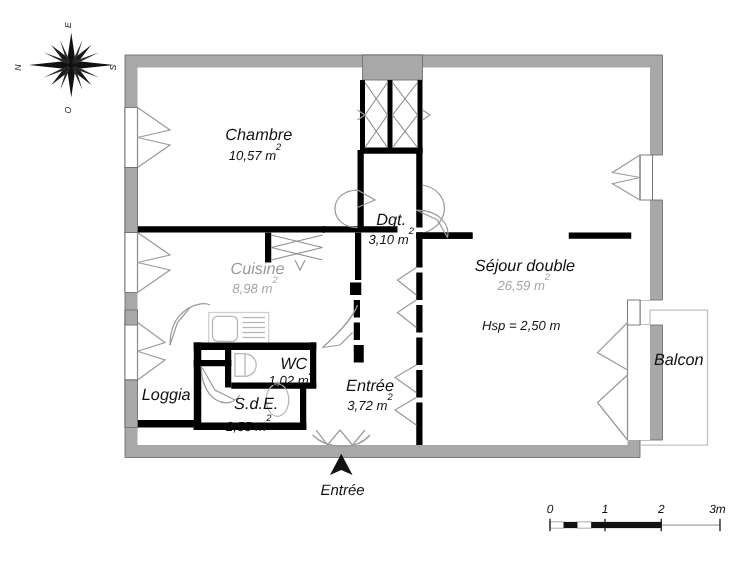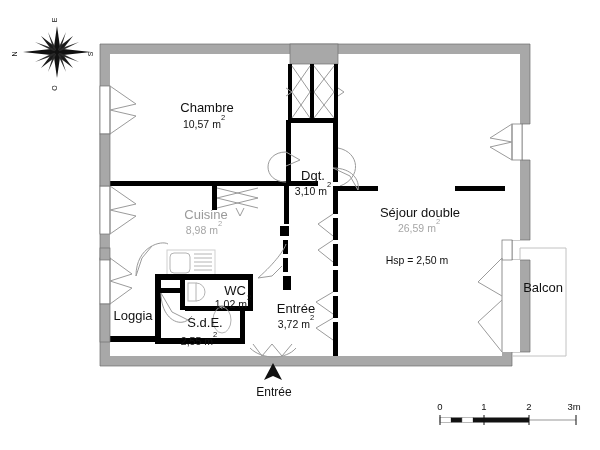--- a/index.html
+++ b/index.html
@@ -12,20 +12,21 @@
     height: 450px;
     overflow: hidden;
     font-family: "Liberation Sans", sans-serif;
     position: relative;
   }
   #plan-root {
     position: absolute;
     left: 0; top: 0;
     width: 600px;
     height: 360px;
+    font-style: italic;
   }
   svg.plan {
     display: block;
     width: 600px;
     height: 450px;
   }
   .room-name {
     font-family: "Liberation Sans", sans-serif;
     font-size: 13px;
     fill: #111111;

